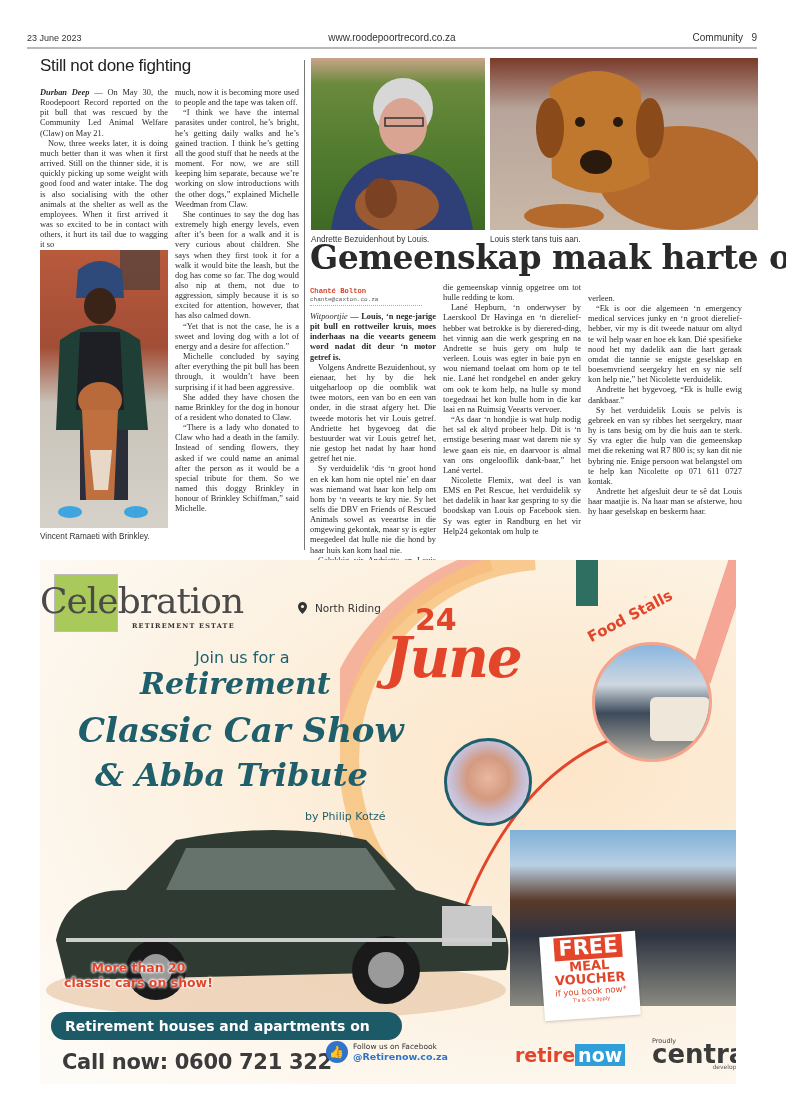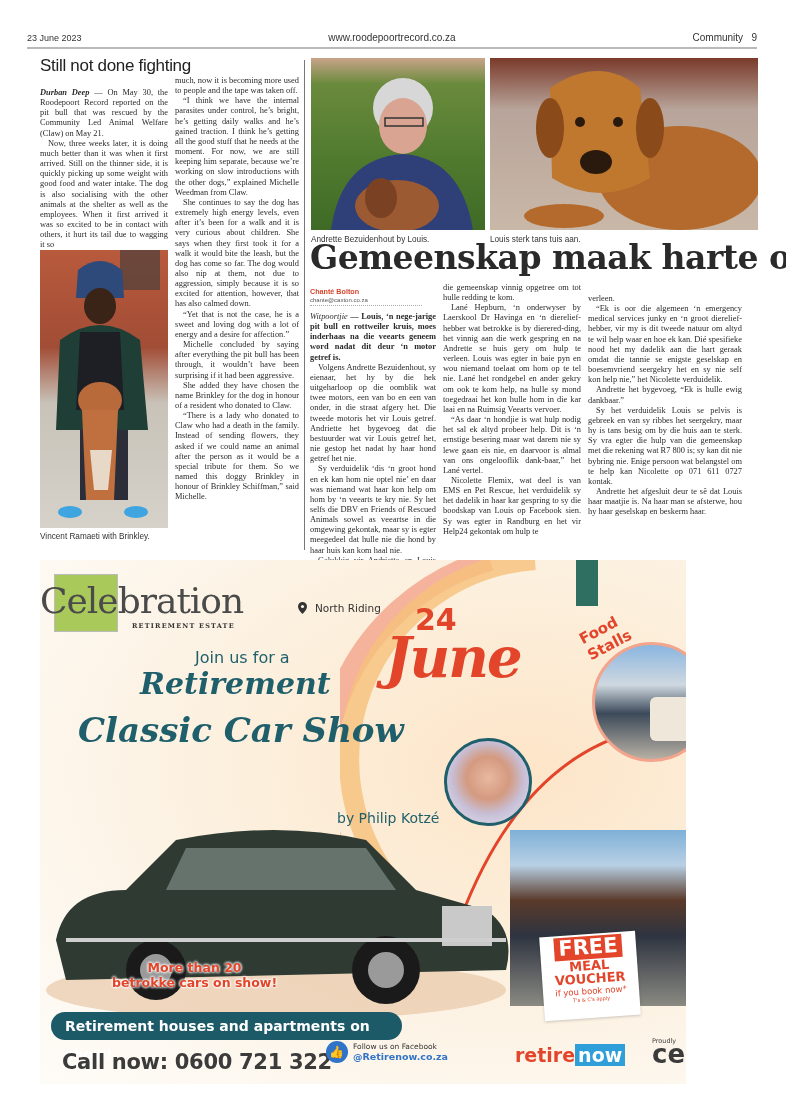--- a/index.html
+++ b/index.html
@@ -21,37 +21,37 @@
   .col .lead { font-weight: bold; font-style: italic; }
   .col .bold { font-weight: bold; }
   .vrule { position: absolute; left: 304px; top: 60px; width: 1px; height: 490px; background: #777; }
 
   
   .photo { position: absolute; overflow: hidden; }
   .cap { position: absolute; font-family: "Liberation Sans", sans-serif; font-size: 8.2px; color: #333; }
 
   
   .h2 { position: absolute; left: 310px; top: 238px; font-family: "DejaVu Serif", serif; font-size: 33px; color: #2a2a2a; letter-spacing: -0.5px; white-space: nowrap; }
-  .byline { position: absolute; left: 310px; top: 287px; font-family: Liberation Sans, sans-serif; }
+  .byline { position: absolute; left: 310px; top: 287px; font-family: Liberation Mono, monospace; }
   .byline .name { font-size: 7.2px; font-weight: bold; color: #d4452a; }
   .byline .mail { font-size: 6px; color: #555; margin-top: 1px; }
   .byline .dots { width: 112px; border-bottom: 1px dotted #aaa; margin-top: 2px; }
 
   
-  .ad { position: absolute; left: 40px; top: 560px; width: 646px; height: 524px; overflow: hidden;
+  .ad { position: absolute; left: 40px; top: 560px; width: 696px; height: 524px; overflow: hidden;
         background: radial-gradient(ellipse at 75% 40%, #fde5c8 0%, #fcefdc 40%, #fdf7ee 75%, #fefcf8 100%); }
   .logo-sq { position: absolute; left: 14px; top: 14px; width: 64px; height: 58px; background: #a9c95a; border: 1px solid #bbb; }
   .logo-txt { position: absolute; left: 0; top: 20px; font-family: "DejaVu Serif", serif; font-size: 36px; color: #4a4a4a; letter-spacing: -1px; }
   .logo-sub { position: absolute; left: 92px; top: 62px; font-family: "DejaVu Serif", serif; font-size: 6.5px; font-weight: bold; color: #333; letter-spacing: 1.2px; }
   .loc { position: absolute; left: 258px; top: 42px; font-family: "DejaVu Sans", sans-serif; font-size: 10.5px; color: #333; display: flex; align-items: center; gap: 8px; }
   .join { position: absolute; left: 155px; top: 88px; font-family: "DejaVu Sans", sans-serif; font-size: 16px; color: #1f5f6b; }
   .script { position: absolute; font-family: "DejaVu Serif", serif; font-weight: bold; font-style: italic; color: #1f5f6b; white-space: nowrap; }
   .food { position: absolute; font-family: "DejaVu Sans", sans-serif; font-weight: bold; font-size: 15px; color: #e2452a; transform: rotate(-28deg); transform-origin: left bottom; }
   .banner { position: absolute; left: 11px; top: 452px; width: 351px; height: 28px; background: #1d5a68; border-radius: 14px; color: #fff; font-family: "DejaVu Sans", sans-serif; font-weight: bold; font-size: 14px; line-height: 28px; padding-left: 14px; }
-  .cars { position: absolute; left: 24px; top: 400px; font-family: "DejaVu Sans", sans-serif; font-weight: bold; font-size: 12.5px; line-height: 15px; color: #e2452a; text-align: center; text-shadow: 0 0 3px #fff, 0 0 3px #fff, 0 0 3px #fff; margin-left: 48px; }
+  .cars { position: absolute; left: 24px; top: 400px; font-family: "DejaVu Sans", sans-serif; font-weight: bold; font-size: 12.5px; line-height: 15px; color: #e2452a; text-align: center; text-shadow: 0 0 3px #fff, 0 0 3px #fff, 0 0 3px #fff; }
   .call { position: absolute; left: 22px; top: 490px; font-family: "DejaVu Sans", sans-serif; font-weight: bold; font-size: 21px; color: #3b3b3b; letter-spacing: -0.3px; }
   .fb { position: absolute; left: 286px; top: 481px; display: flex; align-items: center; gap: 5px; font-family: "DejaVu Sans", sans-serif; }
   .fb-ico { width: 22px; height: 22px; border-radius: 50%; background: #2f74c9; color: #fff; font-size: 12px; display: flex; align-items: center; justify-content: center; }
   .fb .l1 { font-size: 7.5px; color: #333; }
   .fb .l2 { font-size: 9.5px; font-weight: bold; color: #2f74c9; }
   .rn { position: absolute; left: 475px; top: 484px; font-family: "DejaVu Sans", sans-serif; font-weight: bold; }
   .rn .r { font-size: 19px; color: #e2452a; }
   .rn .n { font-size: 19px; color: #fff; background: #2f9fd9; padding: 0 3px; }
   .rn .co { position: absolute; right: -4px; top: 40px; font-size: 12px; color: #333; }
   .central { position: absolute; left: 612px; top: 477px; font-family: "DejaVu Sans", sans-serif; }
@@ -92,21 +92,21 @@
     <rect x="40" y="180" width="48" height="70" fill="#2b2e38"></rect>
     <ellipse cx="60" cy="150" rx="22" ry="18" fill="#b86a3a"></ellipse>
     <path d="M42 160 L78 160 L74 250 L46 250 Z" fill="#c0703f"></path>
     <path d="M50 200 L72 200 L68 240 L54 240 Z" fill="#e8d8c8"></path>
     <ellipse cx="30" cy="262" rx="12" ry="6" fill="#3ea5e0"></ellipse>
     <ellipse cx="96" cy="262" rx="12" ry="6" fill="#3ea5e0"></ellipse>
   </svg>
 </div>
 <div class="cap" style="left:40px; top:532px;">Vincent Ramaeti with Brinkley.</div>
 
-<div class="col" style="left:175px; top:76px; width:124px;">
+<div class="col" style="left:175px; top:88px; width:124px;">
   <p class="first">much, now it is becoming more used to people and the tape was taken off.</p>
   <p>“I think we have the internal parasites under control, he’s bright, he’s getting daily walks and he’s gained traction. I think he’s getting all the good stuff that he needs at the moment. For now, we are still keeping him separate, because we’re working on slow introductions with the other dogs,” explained Michelle Weedman from Claw.</p>
   <p>She continues to say the dog has extremely high energy levels, even after it’s been for a walk and it is very curious about children. She says when they first took it for a walk it would bite the leash, but the dog has come so far. The dog would also nip at them, not due to aggression, simply because it is so excited for attention, however, that has also calmed down.</p>
   <p>“Yet that is not the case, he is a sweet and loving dog with a lot of energy and a desire for affection.”</p>
   <p>Michelle concluded by saying after everything the pit bull has been through, it wouldn’t have been surprising if it had been aggressive.</p>
   <p>She added they have chosen the name Brinkley for the dog in honour of a resident who donated to Claw.</p>
   <p>“There is a lady who donated to Claw who had a death in the family. Instead of sending flowers, they asked if we could name an animal after the person as it would be a special tribute for them. So we named this doggy Brinkley in honour of Brinkley Schiffman,” said Michelle.</p>
 </div>
 
 <div class="vrule"></div>
@@ -181,21 +181,22 @@
     <svg width="9" height="12" viewBox="0 0 9 12">
         <path d="M4.5 0 A4.5 4.5 0 0 1 9 4.5 C9 8 4.5 12 4.5 12 C4.5 12 0 8 0 4.5 A4.5 4.5 0 0 1 4.5 0 Z" fill="#333"></path>
         <circle cx="4.5" cy="4.5" r="1.6" fill="#fdf2e6"></circle>
       </svg>
     <span>North Riding</span>
   </div>
 
   <div class="join">Join us for a</div>
   <div class="script" style="left:100px; top:106px; font-size:30px;">Retirement</div>
   <div class="script" style="left:38px; top:150px; font-size:34px;">Classic Car Show</div>
-  <div class="abs" style="left:265px; top:250px; font-family:'DejaVu Sans',sans-serif; font-size:14px; color:#1f5f6b;margin-left:32px;">by Philip Kotzé</div>
+  <div class="script" style="left:55px; top:196px; font-size:32px;">&amp; Abba Tribute</div>
+  <div class="abs" style="left:265px; top:250px; font-family:'DejaVu Sans',sans-serif; font-size:11px; color:#1f5f6b;">by Philip Kotzé</div>
 
   <div class="abs" style="left:375px; top:42px; font-family:'DejaVu Sans',sans-serif; font-weight:bold; font-size:30px; color:#e2452a;">24</div>
   <div class="abs" style="left:345px; top:64px; font-family:'DejaVu Serif',serif; font-weight:bold; font-style:italic; font-size:56px; color:#e2452a; letter-spacing:-2px;">June</div>
 
   <div class="food" style="left:553px; top:68px;">Food Stalls</div>
   <div class="abs" style="left:552px; top:82px; width:120px; height:120px; border-radius:50%; border:3px solid #f3a48c; overflow:hidden; background: linear-gradient(180deg,#8ab6e0 0%,#cfd8e0 35%,#3c4a5a 60%,#b8b0a4 100%);">
     <div class="abs" style="left:55px; top:52px; width:60px; height:44px; background:#efe8da; border-radius:6px;"></div>
   </div>
 
   <div class="abs" style="left:404px; top:178px; width:88px; height:88px; border-radius:50%; border:3px solid #1f5f6b; background: radial-gradient(circle at 50% 45%, #e8b8a0 0%, #d49a80 35%, #c7c0d8 60%, #e8e4ee 100%);"></div>
@@ -209,21 +210,21 @@
     <rect x="396" y="86" width="50" height="40" fill="#c9c9c9"></rect>
     <circle cx="110" cy="150" r="30" fill="#1a1a1a"></circle>
       <circle cx="110" cy="150" r="16" fill="#9a9a9a"></circle>
     <circle cx="340" cy="150" r="34" fill="#1a1a1a"></circle>
       <circle cx="340" cy="150" r="18" fill="#9a9a9a"></circle>
     <rect x="20" y="118" width="440" height="4" fill="#cfcfcf"></rect>
   </svg>
 
   <div class="cars">
     <div>More than 20</div>
-    <div>betrokke cars on show!</div>
+    <div>classic cars on show!</div>
   </div>
 
   <div class="voucher">
     <div class="free">FREE</div>
     <div class="m">MEAL</div>
     <div class="v">VOUCHER</div>
     <div class="i">if you book now*</div>
     <div class="t">T's &amp; C's apply</div>
   </div>
 

